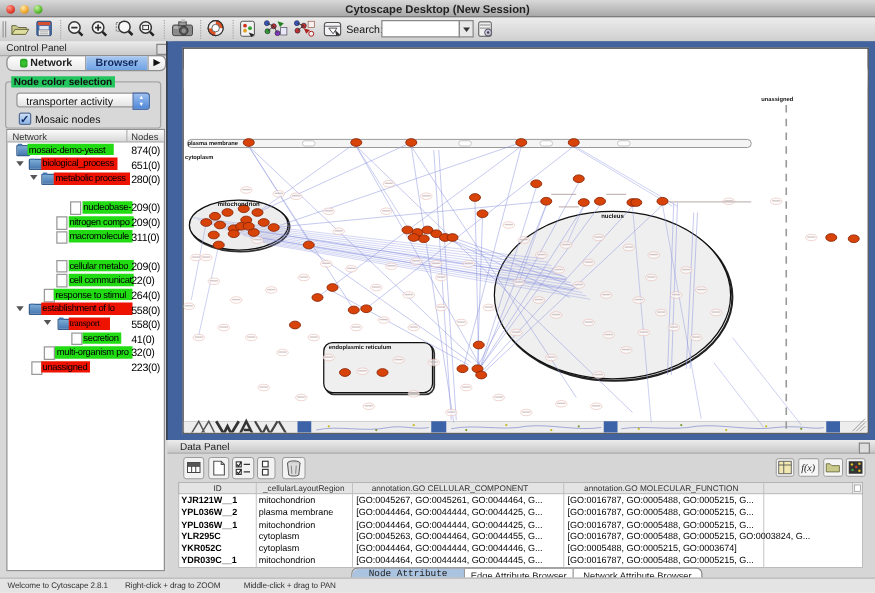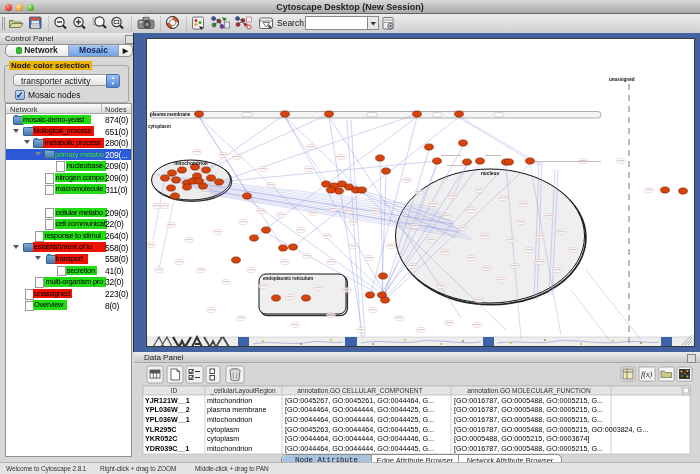--- a/index.html
+++ b/index.html
@@ -20,21 +20,21 @@
   #cp-head{position:absolute;left:0;top:0;width:133px;height:11px;
      background:linear-gradient(#ececec,#c9c9c9);border-bottom:1px solid #aaa;
      font-size:8px;color:#222;padding-left:5px;line-height:11px;}
   #seg{position:absolute;left:5px;top:11px;width:126px;height:11px;border:1px solid #8f8f8f;
      border-radius:5px;background:linear-gradient(#ffffff,#e9e9e9);display:flex;font-size:8.5px;font-weight:bold;}
   #seg .s1{width:62px;border-right:1px solid #9f9f9f;text-align:center;line-height:11px;color:#222;}
   #seg .s2{width:49px;background:linear-gradient(#aac9f1,#70a3e4);text-align:center;line-height:11px;color:#10275c;}
   #seg .s3{width:13px;text-align:center;line-height:11px;color:#111;border-left:1px solid #9f9f9f;font-size:7px;}
   #groupbox{position:absolute;left:4px;top:32px;width:123px;height:36px;
      border:1px solid #a5a5a5;border-radius:3px;}
-  #groupbox .glabel{position:absolute;left:4px;top:-5px;background:#eab308;padding:0 2px;
+  #groupbox .glabel{position:absolute;left:4px;top:-5px;background:#22c55e;padding:0 2px;
      font-size:8px;font-weight:bold;color:#111;}
   #combo{position:absolute;left:8px;top:8px;width:107px;height:12px;border:1px solid #9a9a9a;
      border-radius:3px;background:linear-gradient(#ffffff,#e4e4e4);font-size:8.5px;line-height:12px;
      color:#111;padding-left:7px;box-sizing:border-box;}
   #combo .cap{position:absolute;right:-1px;top:-1px;width:12px;height:12px;border-radius:0 3px 3px 0;
      background:linear-gradient(#9cc0f0,#4f87d8);border:1px solid #4a6fa8;color:#fff;
      font-size:4.5px;line-height:5.5px;text-align:center;}
   #selnodes{position:absolute;left:10px;top:24px;font-size:8.5px;color:#111;}
   #cbx{position:absolute;left:0px;top:0px;width:8px;height:8px;border:1px solid #56709a;border-radius:2px;
      background:linear-gradient(#cfe0f4,#8cb4e6);color:#0a2a66;font-size:9px;line-height:8px;font-weight:bold;}
@@ -197,21 +197,21 @@
       <line x1="384" y1="8.5" x2="392" y2="8.5" stroke="#888" stroke-width="0.8"></line>
       <circle cx="390.5" cy="12" r="2.8" fill="#c8c8d8" stroke="#445" stroke-width="0.7"></circle>
       <circle cx="390.5" cy="12" r="1" fill="#445"></circle>
     </g>
   </svg>
  </div>
  <div id="lpanel" class="abs">
    <div id="cp-head">Control Panel<span style="position:absolute;right:4px;top:2px;width:7px;height:7px;border:1px solid #888;background:#ddd;"></span></div>
    <div id="seg">
       <div class="s1"><span style="display:inline-block;width:6px;height:7px;background:radial-gradient(circle,#39c030 30%,#1a8c18);border-radius:2px;margin-right:2px;vertical-align:-1px;"></span>Network</div>
-      <div class="s2">Mosaic</div>
+      <div class="s2">Browser</div>
       <div class="s3">▶</div>
     </div>
    <div id="groupbox">
       <div class="glabel">Node color selection</div>
      <div id="combo">transporter activity<div class="cap">▲<br>▼</div></div>
      <div id="selnodes"><div id="cbx">✓</div><span style="margin-left:13px;">Mosaic nodes</span></div>
    </div>
    <div id="tree">
      <div id="treehead">
         <span style="position:absolute;left:4px;top:1px;">Network</span>
@@ -228,26 +228,20 @@
         <span class="fold" style="left:16.8px;"></span>
         <span class="lbl rbg" style="left:26.9px;width:59px;">biological_process</span>
         <span class="val">651(0)</span>
       </div>
      <div class="trow" style="top:33.2px;">
         <span class="tri" style="left:18px;"></span>
         <span class="fold" style="left:27.4px;"></span>
         <span class="lbl rbg" style="left:37.4px;width:59px;">metabolic process</span>
         <span class="val">280(0)</span>
       </div>
-     <div class="trow" style="top:44.8px;background:#2b59d8;width:125px;">
-        <span class="tri" style="left:28.8px;border-top-color:#888;"></span>
-        <span class="fold" style="left:38px;"></span>
-        <span class="lbl" style="left:48px;width:50px;color:#35e02c;">primary metabo</span>
-        <span class="val" style="color:#fff;">209(...</span>
-      </div>
      <div class="trow" style="top:56.4px;">
         <span class="doc" style="left:50.4px;"></span>
         <span class="lbl gbg" style="left:59.7px;width:38px;">nucleobase-</span>
         <span class="val">209(0)</span>
       </div>
      <div class="trow" style="top:68px;">
         <span class="doc" style="left:39.4px;"></span>
         <span class="lbl gbg" style="left:48.5px;width:50px;">nitrogen compo</span>
         <span class="val">209(0)</span>
       </div>
@@ -273,42 +267,37 @@
       </div>
      <div class="trow" style="top:137.6px;">
         <span class="tri" style="left:7px;"></span>
         <span class="fold" style="left:16.8px;"></span>
         <span class="lbl rbg" style="left:26.9px;width:71px;">establishment of lo</span>
         <span class="val">558(0)</span>
       </div>
      <div class="trow" style="top:149.2px;">
         <span class="tri" style="left:29.3px;"></span>
         <span class="fold" style="left:40px;"></span>
-        <span class="lbl rbg" style="left:48.5px;width:31px;">transport</span>
+        <span class="lbl rbg" style="left:48.5px;width:31px;font-family:Liberation Serif, serif;">transport</span>
         <span class="val">558(0)</span>
       </div>
      <div class="trow" style="top:160.8px;">
         <span class="doc" style="left:50.6px;"></span>
         <span class="lbl gbg" style="left:59.7px;width:29px;">secretion</span>
         <span class="val">41(0)</span>
       </div>
      <div class="trow" style="top:172.4px;">
         <span class="doc" style="left:29.2px;"></span>
         <span class="lbl gbg" style="left:38.4px;width:60px;">multi-organism pro</span>
         <span class="val">32(0)</span>
       </div>
      <div class="trow" style="top:184px;">
         <span class="doc" style="left:19.1px;"></span>
         <span class="lbl rbg" style="left:27px;width:37px;">unassigned</span>
         <span class="val">223(0)</span>
-      </div>
-     <div class="trow" style="top:195.6px;">
-        <span class="doc" style="left:19.1px;"></span>
-        <span class="lbl gbg" style="left:27px;width:32px;">Overview</span>
-        <span class="val">8(0)</span>
       </div>
    </div>
  </div>
  <div id="mdi" class="abs">
    <div id="iwin">
      <div id="ititle">
        <div class="tl2" style="left:5px;background:radial-gradient(circle at 35% 30%,#ff9a8a,#e33d2c 60%,#9c1f10);"></div>
        <div class="tl2" style="left:15px;background:radial-gradient(circle at 35% 30%,#ffe9a8,#f0a72d 60%,#a86a0a);"></div>
        <div class="tl2" style="left:25px;background:radial-gradient(circle at 35% 30%,#c8f0a0,#57ba2d 60%,#2a7a10);"></div>
        <div class="t">primary metabolic process</div>

